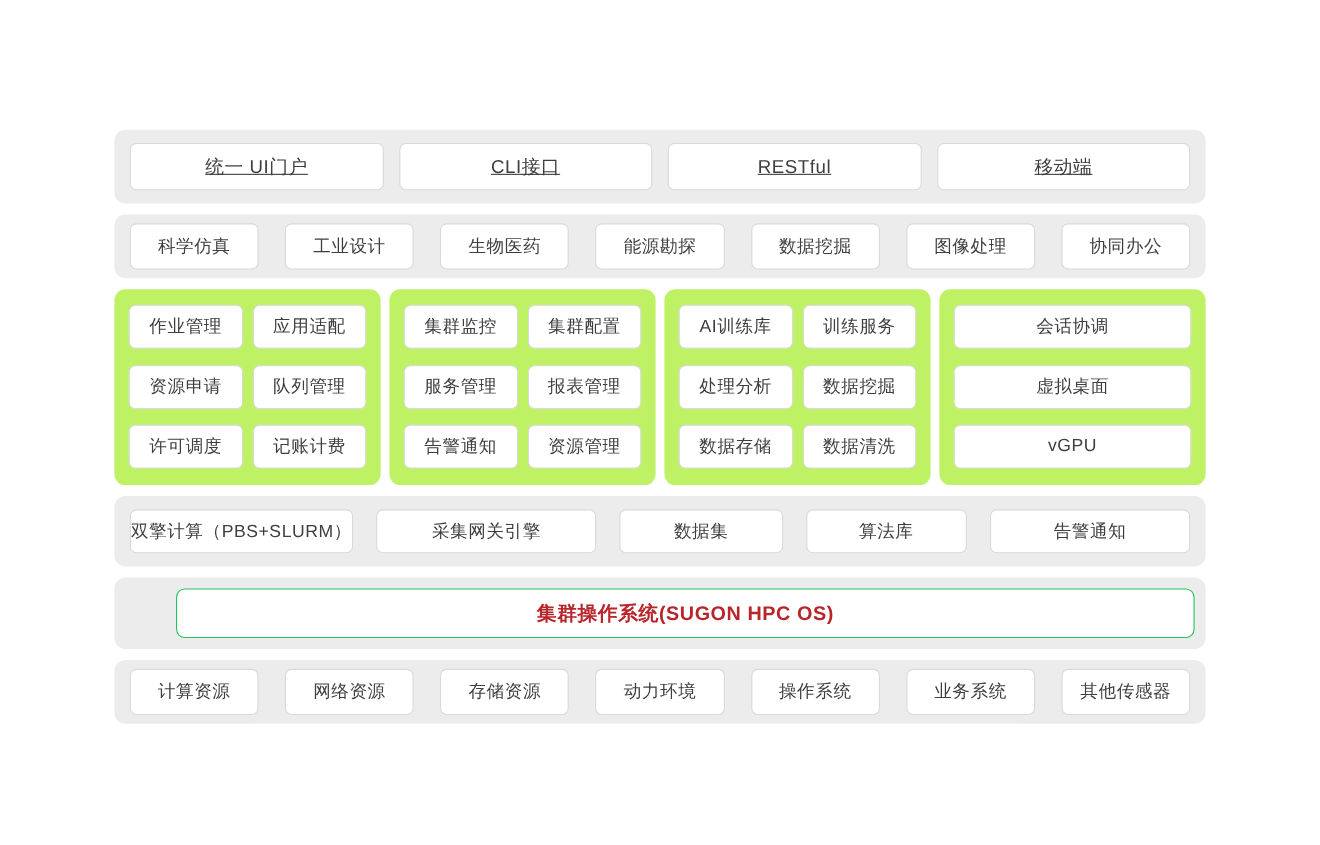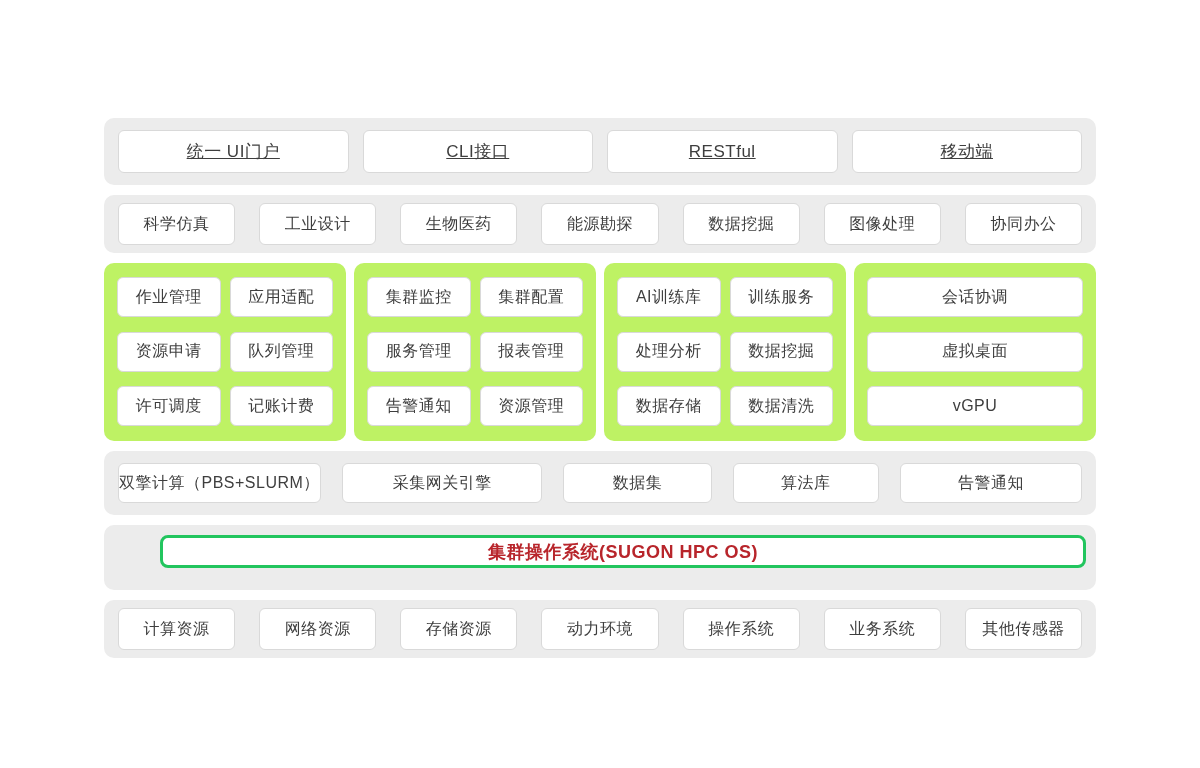--- a/index.html
+++ b/index.html
@@ -80,22 +80,22 @@
   .band-engines .card:nth-child(2) { flex: 0 0 20.8%; }
   .band-engines .card:nth-child(3) { flex: 1 1 15.5%; }
   .band-engines .card:nth-child(4) { flex: 1 1 15.3%; }
   .band-engines .card:nth-child(5) { flex: 0 0 18.9%; }
   
   .band-os {
     height: 65px;
     padding: 10px;
   }
   .os-card {
-    height: 33px;
-    border: 3px solid #22c55e;
+    height: 45px;
+    border: 1px solid #22c55e;
     border-radius: 8px;
     font-size: 18px;
     font-weight: bold;
     color: #b8252b;
     letter-spacing: 0.5px;
     margin-left: 46px;
   }
 </style>
 </head>
 <body>

